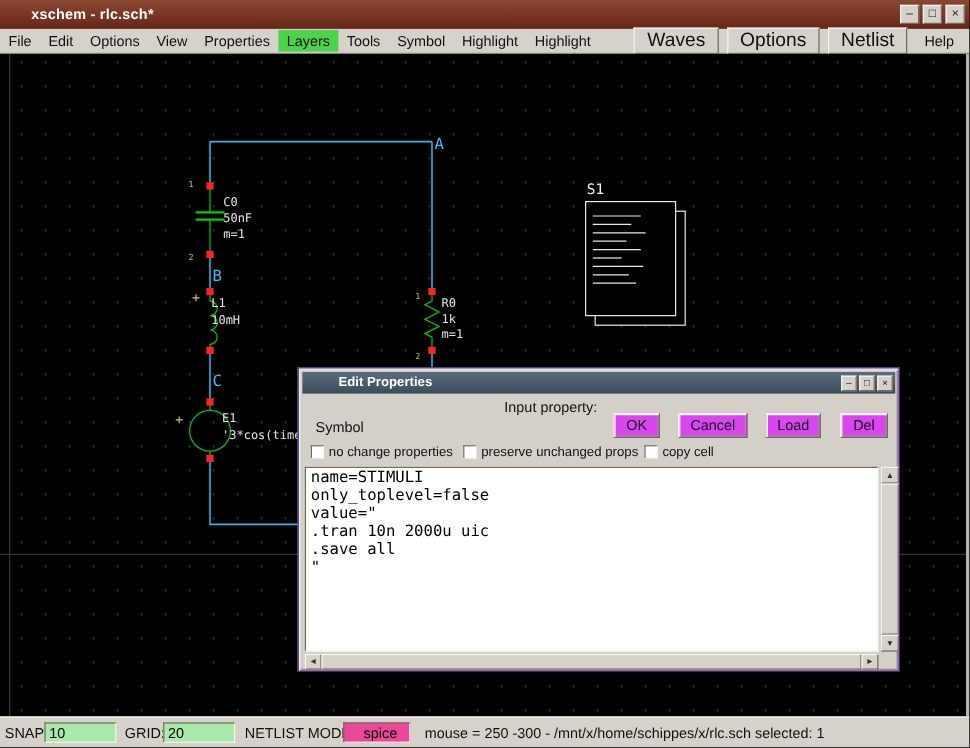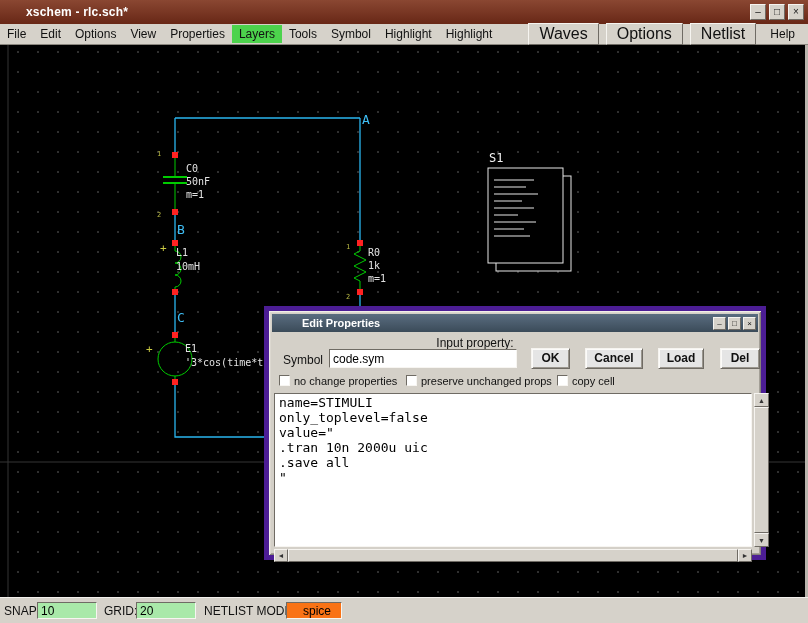--- a/index.html
+++ b/index.html
@@ -31,37 +31,37 @@
   .schematic { position:absolute; top:0; left:0; }
   .nodelab { font:13px "DejaVu Sans Mono", monospace; fill:#3fbef5; }
   .complab { font:10px "DejaVu Sans Mono", monospace; fill:#e2e2e2; }
   .pinnum  { font:7px  "DejaVu Sans Mono", monospace; fill:#b9b944; }
   .pol     { font:11px "DejaVu Sans Mono", monospace; fill:#cccc44; }
   .codelab { font:12px "DejaVu Sans Mono", monospace; fill:#f0f0f0; }
   .frame-right { position:absolute; right:0; top:45px; width:3px; height:552px; background:#b9b5ad; z-index:3; }
 
   
   .dialog { position:absolute; left:248px; top:306px; width:502px; height:254px; background:#d4d0c8;
-    border:5px solid #4c1d95; z-index:10;
-    box-shadow: inset 1px 1px 0 #f1efe9, inset -1px -1px 0 #86827a, inset 2px 2px 0 #dcd8d0, inset -2px -2px 0 #a39f97; margin-left: 16px; }
+    border:1px solid #4c1d95; z-index:10;
+    box-shadow: inset 1px 1px 0 #f1efe9, inset -1px -1px 0 #86827a, inset 2px 2px 0 #dcd8d0, inset -2px -2px 0 #a39f97; }
   .dlg-titlebar { position:absolute; left:3px; top:3px; right:3px; height:18px;
     background:linear-gradient(#5a6d80,#3b4b59); display:flex; align-items:center; }
   .dlg-title { color:#fff; font-size:11px; font-weight:bold; margin-left:30px; }
   .dlg-btns { margin-left:auto; margin-right:2px; display:flex; gap:2px; }
   .dbtn { width:13px; height:13px; background:#d6d2ca; font-size:8px; line-height:11px; text-align:center; color:#111;
     border:1px solid; border-color:#f6f4f0 #6f6b64 #6f6b64 #f6f4f0; }
   .dlg-prompt { position:absolute; top:25px; left:0; right:80px; text-align:center; font-size:12px; color:#111; }
   .sym-label { position:absolute; left:14px; top:42px; font-size:12px; color:#111; }
   .entry { background:#fff; border:1px solid; border-color:#6f6b64 #f7f5f1 #f7f5f1 #6f6b64;
     font:12px "Liberation Sans", sans-serif; color:#000; padding:0 3px; outline:none; }
   .sym-entry { position:absolute; left:60px; top:38px; width:188px; height:19px; }
-  .dlg-btn { position:absolute; top:37px; height:21px; background:#e5e5e5; font-size:12px; color:#111;
+  .dlg-btn { position:absolute; top:37px; height:21px; background:#d946ef; font-size:12px; color:#111;
     text-align:center; line-height:19px;
     border:1px solid; border-color:#f6f4f0 #6f6b64 #6f6b64 #f6f4f0;
-    box-shadow: inset 1px 1px 0 #fcfbf9, inset -1px -1px 0 #9a968e; font-weight: bold; }
+    box-shadow: inset 1px 1px 0 #fcfbf9, inset -1px -1px 0 #9a968e; }
   .dlg-btn.ok     { left:262px; width:39px; }
   .dlg-btn.cancel { left:316px; width:58px; }
   .dlg-btn.load   { left:389px; width:46px; }
   .dlg-btn.del    { left:451px; width:40px;text-align:center; }
   .chk { position:absolute; top:64px; display:flex; align-items:flex-start; gap:4px; }
   .chk .box { width:11px; height:11px; background:#fff;
     border:1px solid; border-color:#6f6b64 #f7f5f1 #f7f5f1 #6f6b64; }
   .chk-label { font-size:11px; color:#111; white-space:nowrap; }
   .chk.c1 { left:10px; } .chk.c2 { left:137px; } .chk.c3 { left:288px; }
   .dlg-text { position:absolute; left:5px; top:82px; width:478px; height:154px; background:#fff;
@@ -78,21 +78,21 @@
   .hscroll .sarrow { width:14px; height:13px; line-height:12px; }
   .sthumb { flex:1; background:#d6d2ca;
     border:1px solid; border-color:#f6f4f0 #6f6b64 #6f6b64 #f6f4f0; }
 
   
   .statusbar { position:absolute; top:597px; left:0; width:808px; height:26px; background:#d6d2ca;
     border-top:1px solid #f2f0ec; }
   .sb-label { position:absolute; top:6px; font-size:12px; color:#111; white-space:nowrap; }
   .sb-entry { position:absolute; top:4px; height:17px; font:12px "Liberation Sans", sans-serif; }
   .sb-green { background:#a9e9a9; }
-  .sb-gray  { background:#f97316;padding-left:16px; }
+  .sb-gray  { background:#ec4899;padding-left:16px; }
 </style>
 </head>
 <body>
 
 <div class="win">
 
   <div class="titlebar">
     <span class="title">xschem - rlc.sch*</span>
     <span class="winbtns">
       <span class="wbtn">–</span>
@@ -221,21 +221,20 @@
     <div class="dlg-titlebar">
       <span class="dlg-title">Edit Properties</span>
       <span class="dlg-btns">
         <span class="dbtn">–</span>
         <span class="dbtn">□</span>
         <span class="dbtn">×</span>
       </span>
     </div>
     <div class="dlg-prompt">Input property:</div>
     <span class="sym-label">Symbol</span>
-    <input class="entry sym-entry" value="code.sym" style="">
     <div class="dlg-btn ok">OK</div>
     <div class="dlg-btn cancel">Cancel</div>
     <div class="dlg-btn load">Load</div>
     <div class="dlg-btn del">Del</div>
 
     <div class="chk c1">
       <span class="box"></span>
       <span class="chk-label">no change properties</span>
     </div>
     <div class="chk c2">
@@ -266,15 +265,16 @@
     </div>
   </div>
 
   <div class="statusbar">
     <span class="sb-label" style="left:4px">SNAP:</span>
     <input class="entry sb-entry sb-green" style="left: 37px; width: 60px;" value="10">
     <span class="sb-label" style="left:104px">GRID:</span>
     <input class="entry sb-entry sb-green" style="left: 136px; width: 60px;" value="20">
     <span class="sb-label" style="left:204px">NETLIST MODE:</span>
     <input class="entry sb-entry sb-gray" style="left: 286px; width: 56px;" value="spice">
+    <span class="sb-label" style="left:354px">mouse = 250 -300 - /mnt/x/home/schippes/x/rlc.sch  selected: 1</span>
   </div>
 
 </div>
 
 </body></html>

